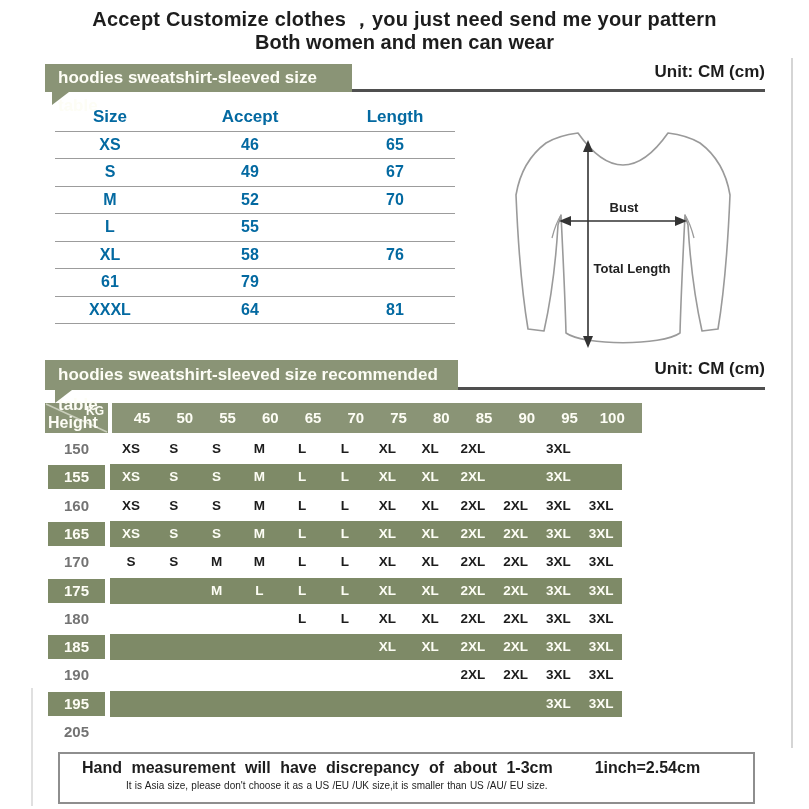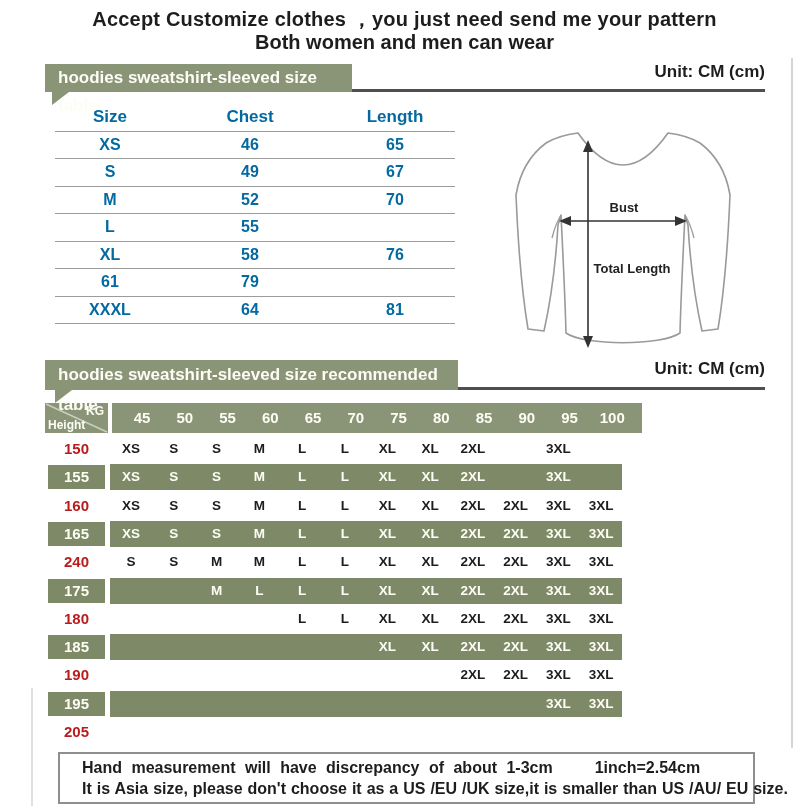--- a/index.html
+++ b/index.html
@@ -34,38 +34,38 @@
   .st-cell{text-align:center;font-weight:bold;font-size:16px;color:#0369a1;}
 
   
   #diagram{left:478px;top:103px;}
   #diagram text{font-family:"Liberation Sans",sans-serif;font-weight:bold;font-size:13px;fill:#222;}
 
   
   #recommended-table{left:45px;top:403px;width:580px;height:345px;}
   #corner-cell{position:absolute;left:0;top:0;width:63px;height:30px;background:var(--green);}
   #corner-kg{position:absolute;right:4px;top:1px;font-size:12px;font-weight:bold;color:#fdfdf5;}
-  #corner-height{position:absolute;left:3px;bottom:1px;font-size:12px;font-weight:bold;color:#fdfdf5;}
+  #corner-height{position:absolute;left:3px;bottom:1px;font-size:16px;font-weight:bold;color:#fdfdf5;}
   .w-cell{position:absolute;top:0;width:60px;height:30px;background:var(--green);color:#fdfdf5;
           font-weight:bold;font-size:15px;text-align:center;line-height:30px;}
   .band{position:absolute;left:65px;width:512px;height:26px;background:var(--band);}
   .h-green{position:absolute;left:3px;width:57px;height:24px;background:var(--band);color:#fdfdf5;
            text-align:center;line-height:24px;font-weight:bold;font-size:15px;}
   .h-plain{position:absolute;left:0;width:63px;text-align:center;height:28px;line-height:28px;
-           font-weight:bold;font-size:15px;color:#b91c1c;}
+           font-weight:bold;font-size:15px;color:#737373;}
   .m-cell{position:absolute;width:42px;height:28px;text-align:center;line-height:28px;
           font-weight:bold;font-size:13.5px;color:#1d1d1d;}
   .m-shaded{color:#fdfdf5;}
 
   
   #note-box{left:58px;top:752px;width:697px;height:52px;border:2px solid #8e8e8e;box-sizing:border-box;
             padding:5px 0 0 22px;}
   #note-line1{font-size:16px;font-weight:bold;word-spacing:5px;white-space:nowrap;}
   #note-inch{margin-left:42px;word-spacing:0;}
-  #note-line2{font-size:16px;font-weight:bold;word-spacing:.5px;margin-top:3px;white-space:nowrap;}
+  #note-line2{font-size:10px;font-weight:normal;word-spacing:.5px;margin-top:3px;white-space:nowrap;margin-left:44px;}
 
   
   #edge-right{left:791px;top:58px;width:2px;height:690px;background:#d5d5d5;}
   #edge-left{left:31px;top:688px;width:2px;height:118px;background:#e0e0e0;}
 </style>
 </head>
 <body>
 
 <div id="stage">
 
@@ -73,21 +73,21 @@
   <div class="abs" id="title2">Both women and men can wear</div>
 
   <div class="abs banner" id="banner1">hoodies sweatshirt-sleeved size table</div>
   <div class="abs tail" id="tail1"></div>
   <div class="abs unit" id="unit1">Unit: CM (cm)</div>
   <div class="abs rule" id="rule1"></div>
 
   <div class="abs" id="size-table">
       <div class="st-row st-head">
         <div class="st-cell">Size</div>
-        <div class="st-cell">Chest</div>
+        <div class="st-cell">Accept</div>
         <div class="st-cell">Length</div>
       </div>
       <div class="st-row">
         <div class="st-cell">XS</div>
         <div class="st-cell">46</div>
         <div class="st-cell">65</div>
       </div>
       <div class="st-row">
         <div class="st-cell">S</div>
         <div class="st-cell">49</div>
@@ -204,21 +204,21 @@
       <div class="m-cell m-shaded" style="left: 150.5px; top: 116.9px;">S</div>
       <div class="m-cell m-shaded" style="left: 193.25px; top: 116.9px;">M</div>
       <div class="m-cell m-shaded" style="left: 236px; top: 116.9px;">L</div>
       <div class="m-cell m-shaded" style="left: 278.75px; top: 116.9px;">L</div>
       <div class="m-cell m-shaded" style="left: 321.5px; top: 116.9px;">XL</div>
       <div class="m-cell m-shaded" style="left: 364.25px; top: 116.9px;">XL</div>
       <div class="m-cell m-shaded" style="left: 407px; top: 116.9px;">2XL</div>
       <div class="m-cell m-shaded" style="left: 449.75px; top: 116.9px;">2XL</div>
       <div class="m-cell m-shaded" style="left: 492.5px; top: 116.9px;">3XL</div>
       <div class="m-cell m-shaded" style="left: 535.25px; top: 116.9px;">3XL</div>
-      <div class="h-plain" style="top: 145.2px;">240</div>
+      <div class="h-plain" style="top: 145.2px;">170</div>
       <div class="m-cell" style="left: 65px; top: 145.2px;">S</div>
       <div class="m-cell" style="left: 107.75px; top: 145.2px;">S</div>
       <div class="m-cell" style="left: 150.5px; top: 145.2px;">M</div>
       <div class="m-cell" style="left: 193.25px; top: 145.2px;">M</div>
       <div class="m-cell" style="left: 236px; top: 145.2px;">L</div>
       <div class="m-cell" style="left: 278.75px; top: 145.2px;">L</div>
       <div class="m-cell" style="left: 321.5px; top: 145.2px;">XL</div>
       <div class="m-cell" style="left: 364.25px; top: 145.2px;">XL</div>
       <div class="m-cell" style="left: 407px; top: 145.2px;">2XL</div>
       <div class="m-cell" style="left: 449.75px; top: 145.2px;">2XL</div>

